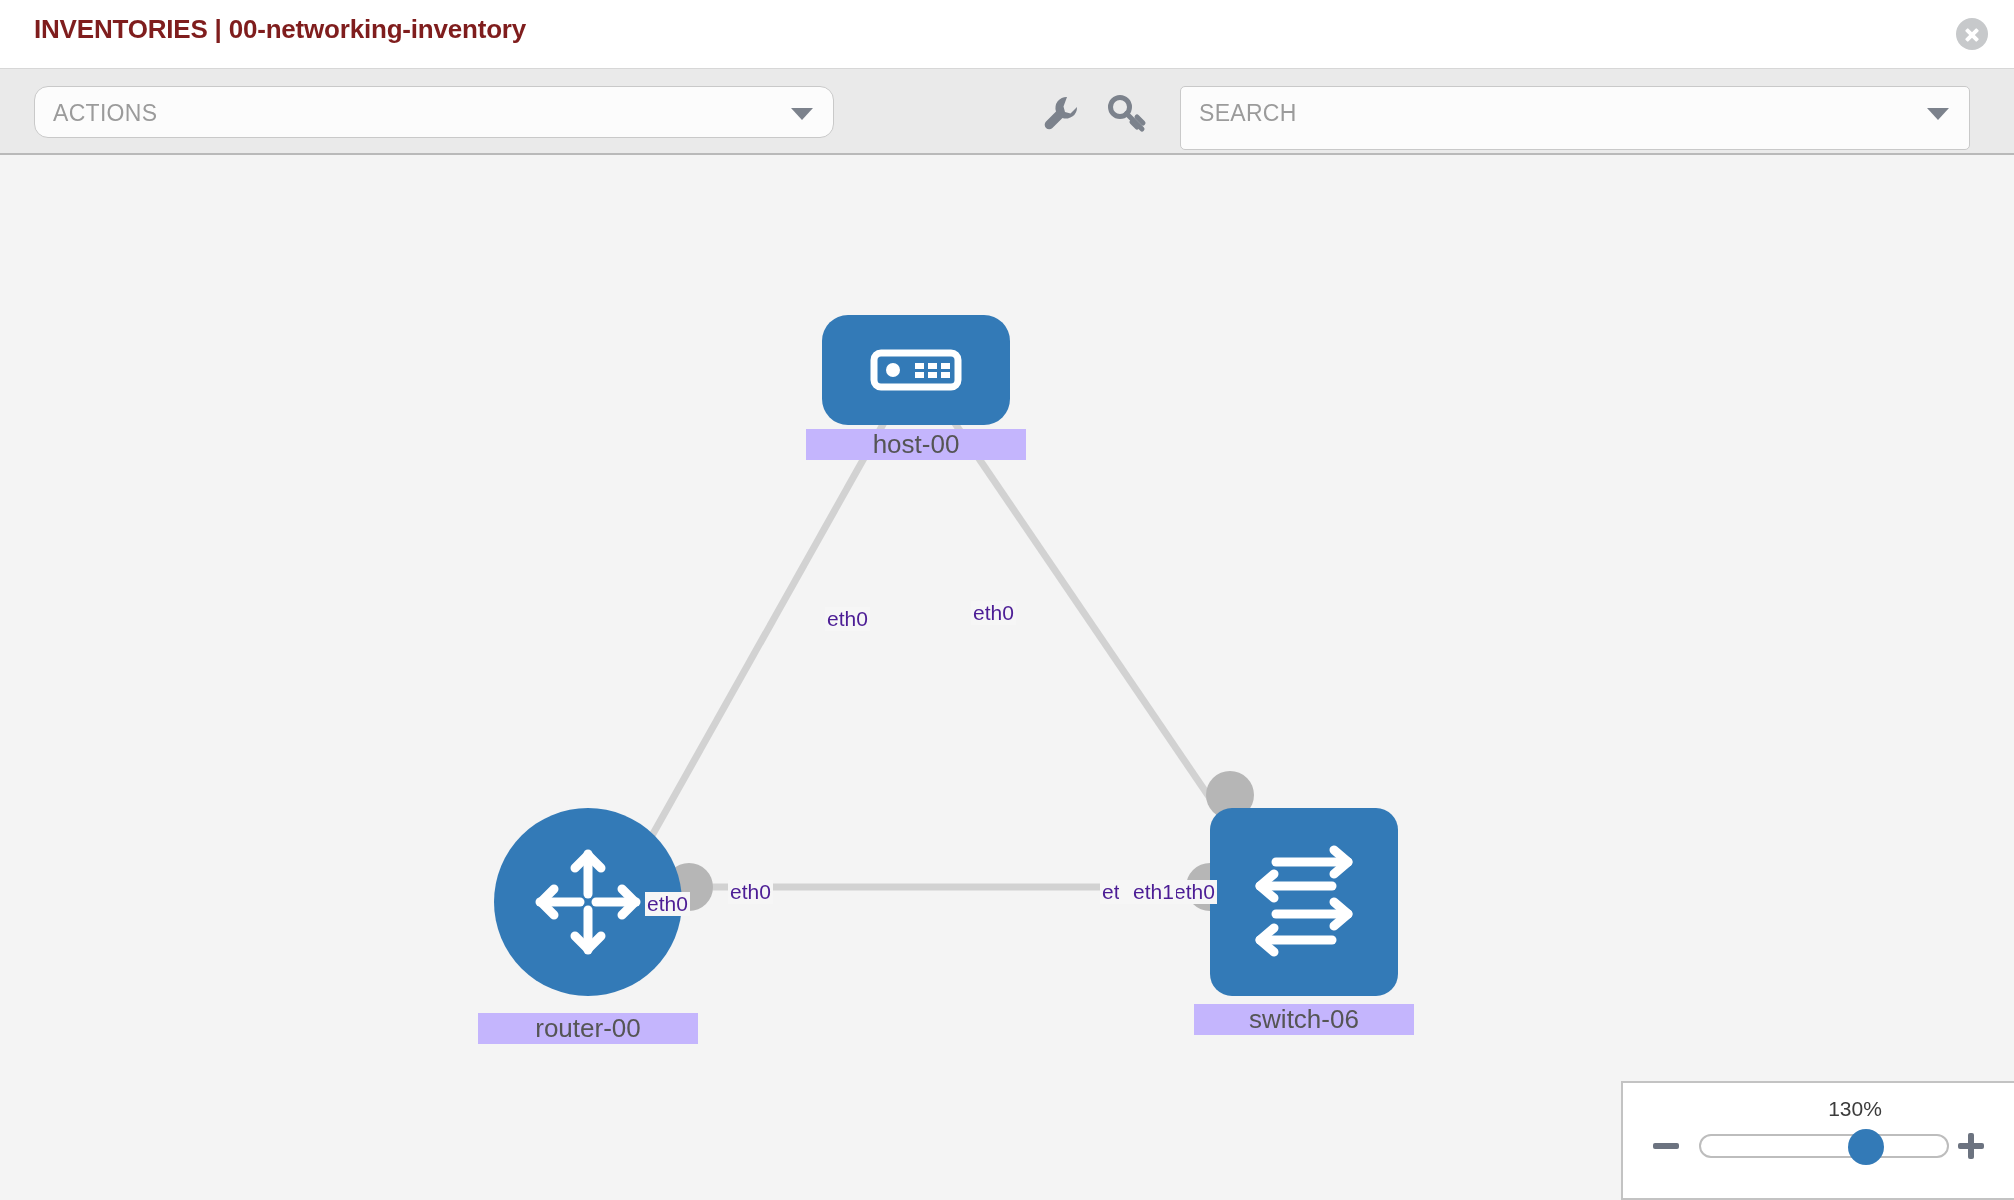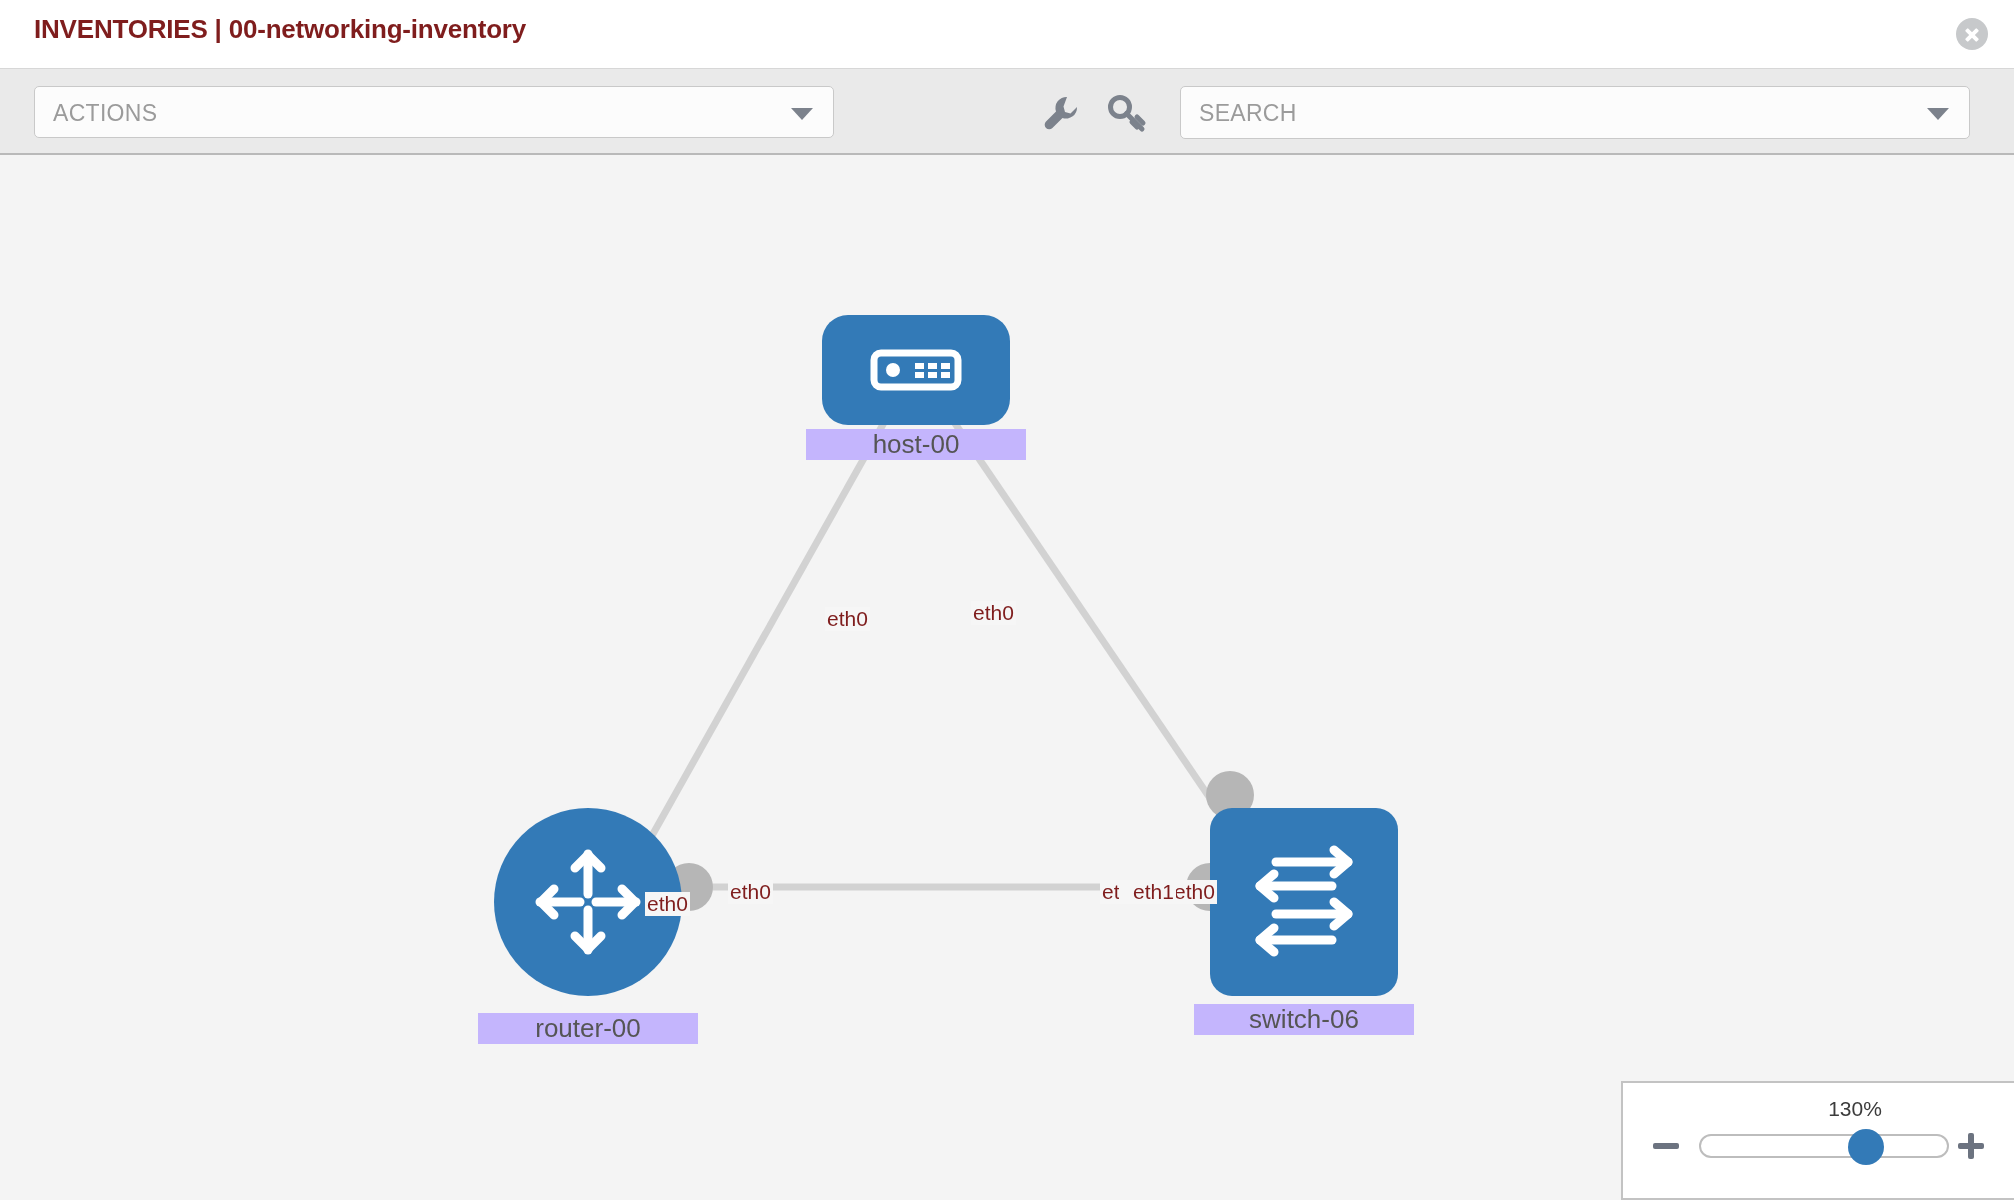--- a/index.html
+++ b/index.html
@@ -46,21 +46,21 @@
     position: absolute; left: 0; top: 69px;
     width: 2014px; height: 86px;
     background: #eaeaea;
     border-bottom: 2px solid #b9b9b9;
   }
   .actions-select {
     position: absolute; left: 34px; top: 17px;
     width: 800px; height: 52px;
     background: #fcfcfc;
     border: 1px solid #c9c9c9;
-    border-radius: 5px;
+    border-radius: 14px;
     cursor: pointer;
   }
   .actions-label {
     position: absolute; left: 18px; top: 13px;
     font-size: 23px; color: #9b9b9b;
     letter-spacing: 0.3px;
   }
   .caret {
     position: absolute;
     width: 0; height: 0;
@@ -74,21 +74,21 @@
     position: absolute; top: 22px;
     width: 44px; height: 44px;
     cursor: pointer;
   }
   .wrench-icon { left: 1037px; }
   .key-icon    { left: 1105px; }
   .tool-icon svg { display: block; }
 
   .search-box {
     position: absolute; left: 1180px; top: 17px;
-    width: 790px; height: 53px;
+    width: 790px; height: 64px;
     background: #fcfcfc;
     border: 1px solid #c9c9c9;
     border-radius: 5px;
     cursor: text;
   }
   .search-label {
     position: absolute; left: 18px; top: 13px;
     font-size: 23px; color: #9b9b9b;
     letter-spacing: 0.3px;
   }
@@ -140,21 +140,21 @@
   .stub {
     position: absolute;
     background: #b6b6b6;
     border-radius: 50%;
   }
 
   
   .iface-label {
     position: absolute;
     font-size: 21px;
-    color: #7f1d1d;
+    color: #4c1d95;
     background: #f6f6f6;
     white-space: nowrap;
     padding: 0 2px;
   }
 
   
   .zoom-panel {
     position: absolute; left: 1621px; top: 1081px;
     width: 468px; height: 119px;
     background: #ffffff;

